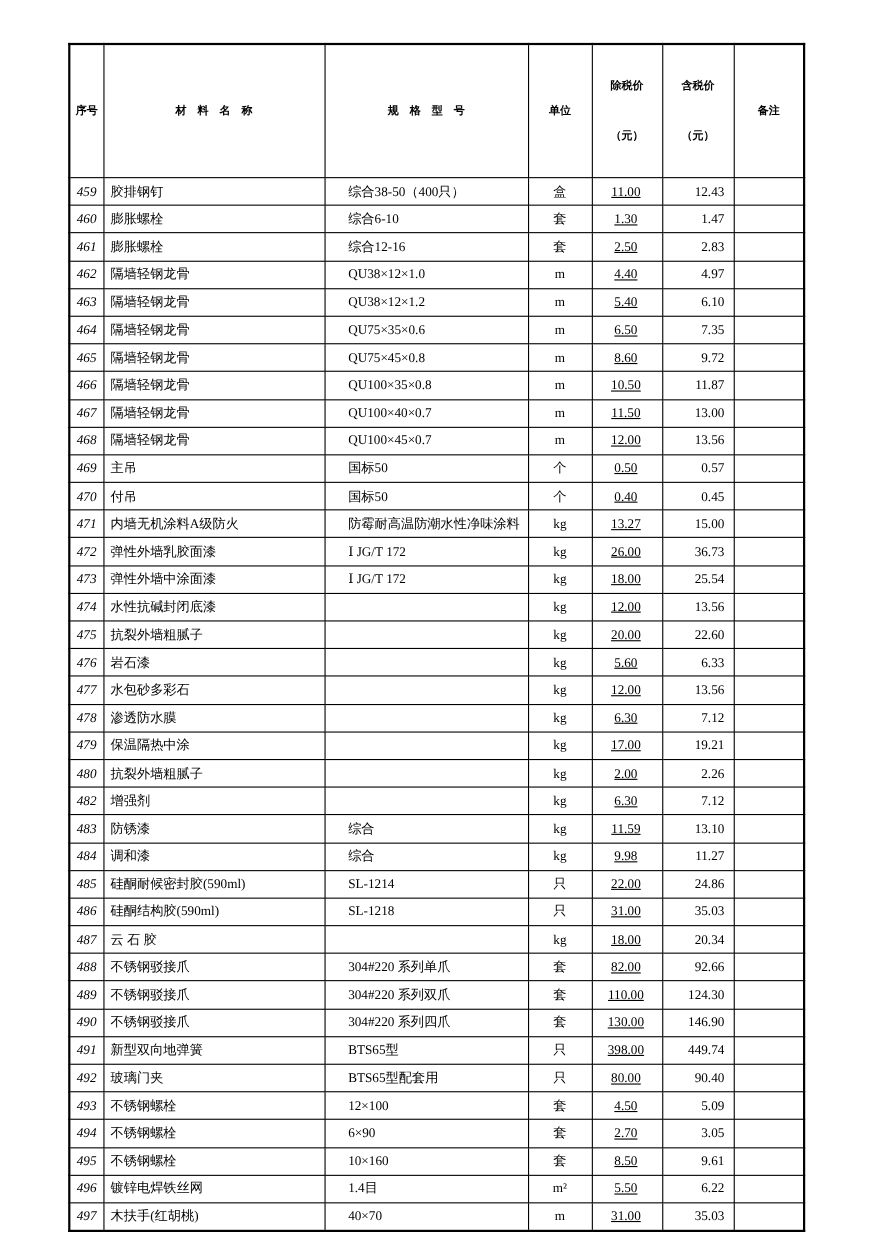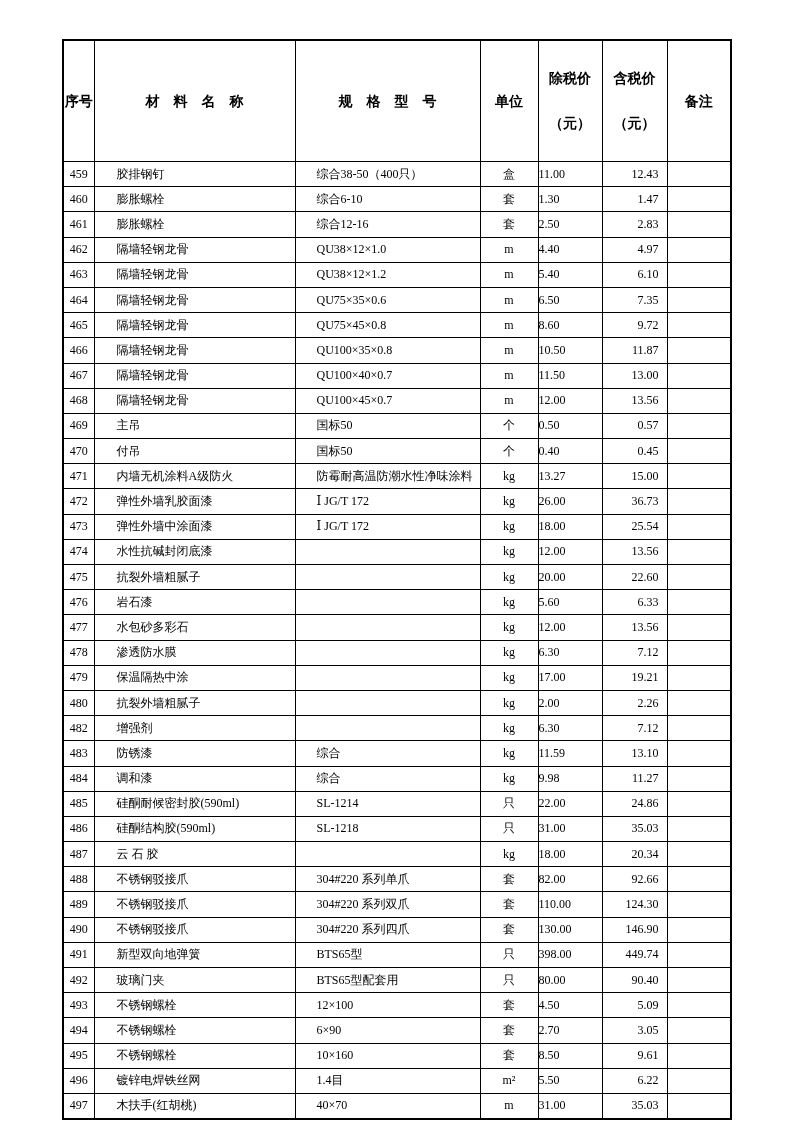--- a/index.html
+++ b/index.html
@@ -29,29 +29,29 @@
     overflow: hidden;
     white-space: pre;
     font-size: 12px;
     vertical-align: middle;
   }
   .price-table thead th {
     height: 36px;
     font-weight: bold;
     text-align: center;
     line-height: 15px;
-    font-size: 14px;
+    font-size: 10px;
   }
   .price-table tbody td { height: 25.2px; }
   .hdr-two-line span { display: block; }
-  .c-idx  { text-align: center; font-size: 11.5px; }
-  .c-name { text-align: left; padding-left: 22px; }
+  .c-idx  { text-align: center; font-size: 11.5px; font-style: italic; }
+  .c-name { text-align: left; padding-left: 6px; }
   .c-spec { text-align: left; padding-left: 21px; }
   .c-unit { text-align: center; font-size: 11.5px; }
-  .c-ex   { text-align: left; padding-right: 2px; font-size: 11.5px; }
+  .c-ex   { text-align: center; padding-right: 2px; font-size: 11.5px; text-decoration: underline; }
   .c-inc  { text-align: right; padding-right: 8px; font-size: 11.5px; }
   .c-rem  { text-align: center; }
 </style>
 </head>
 <body>
 
 <div class="page">
   <table class="price-table">
     <colgroup>
       <col style="width:31px">

